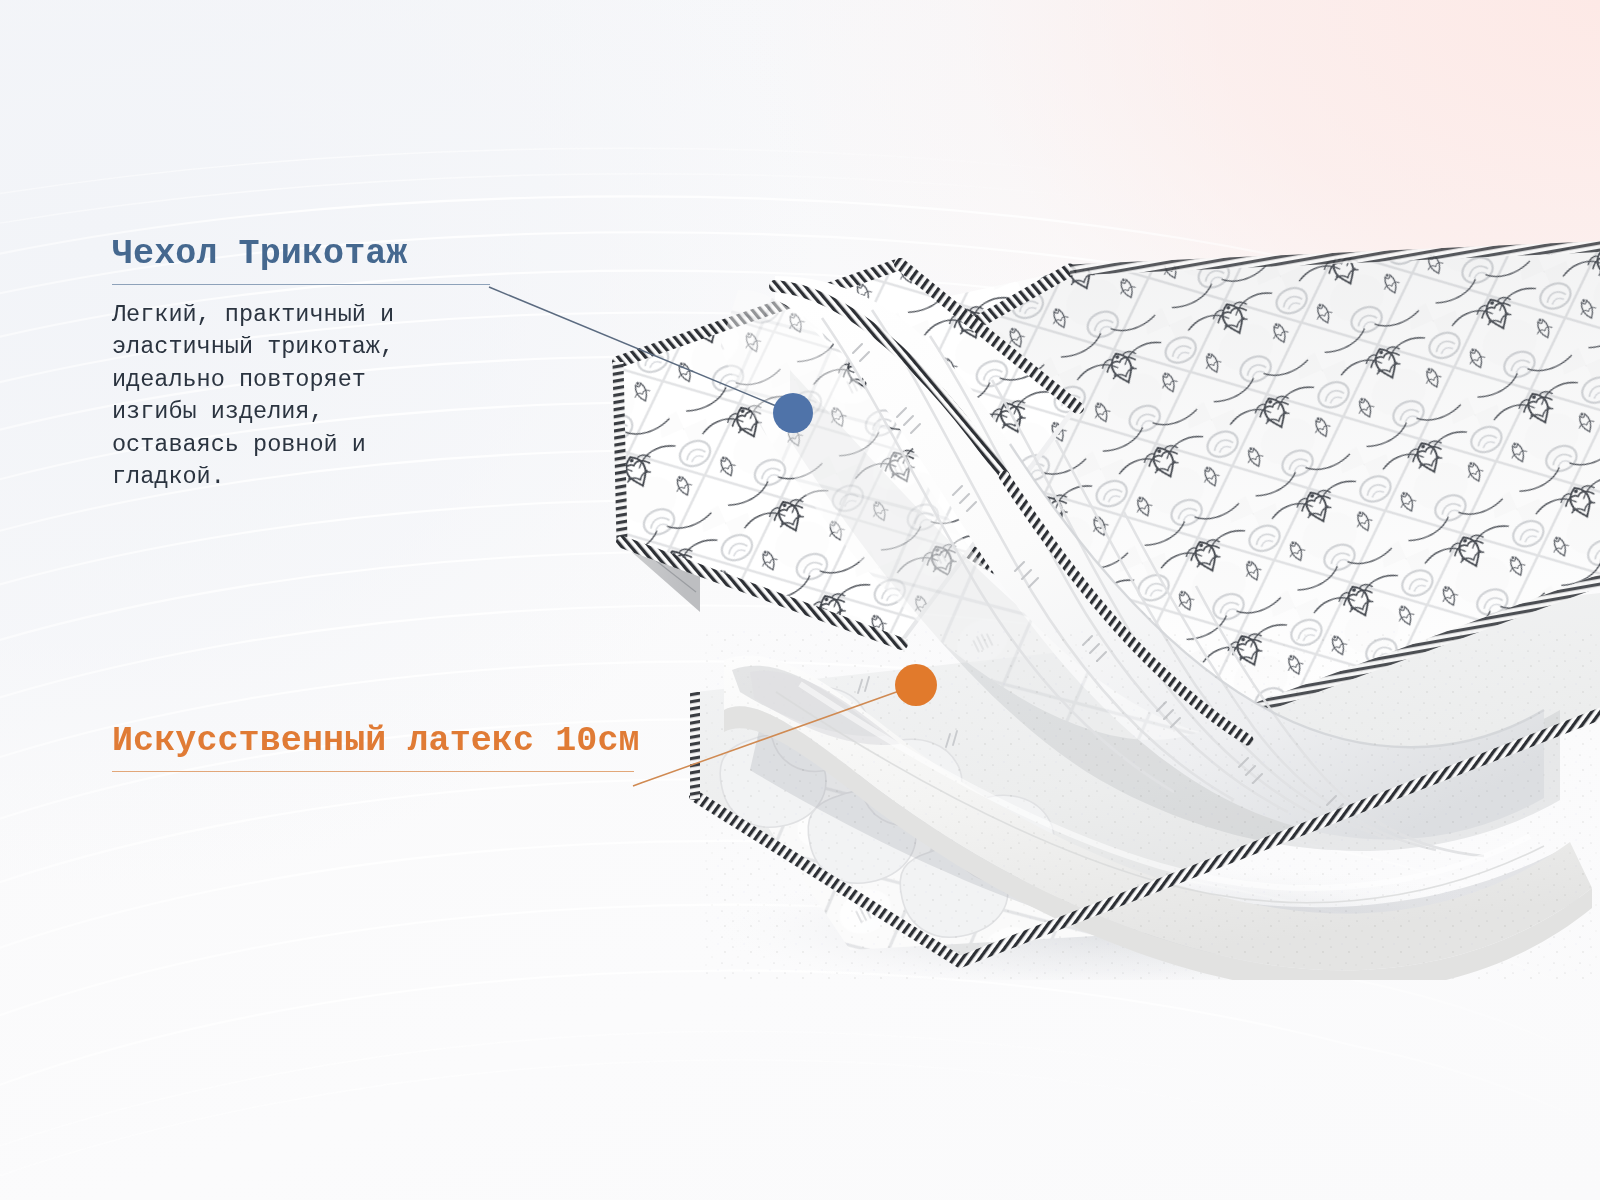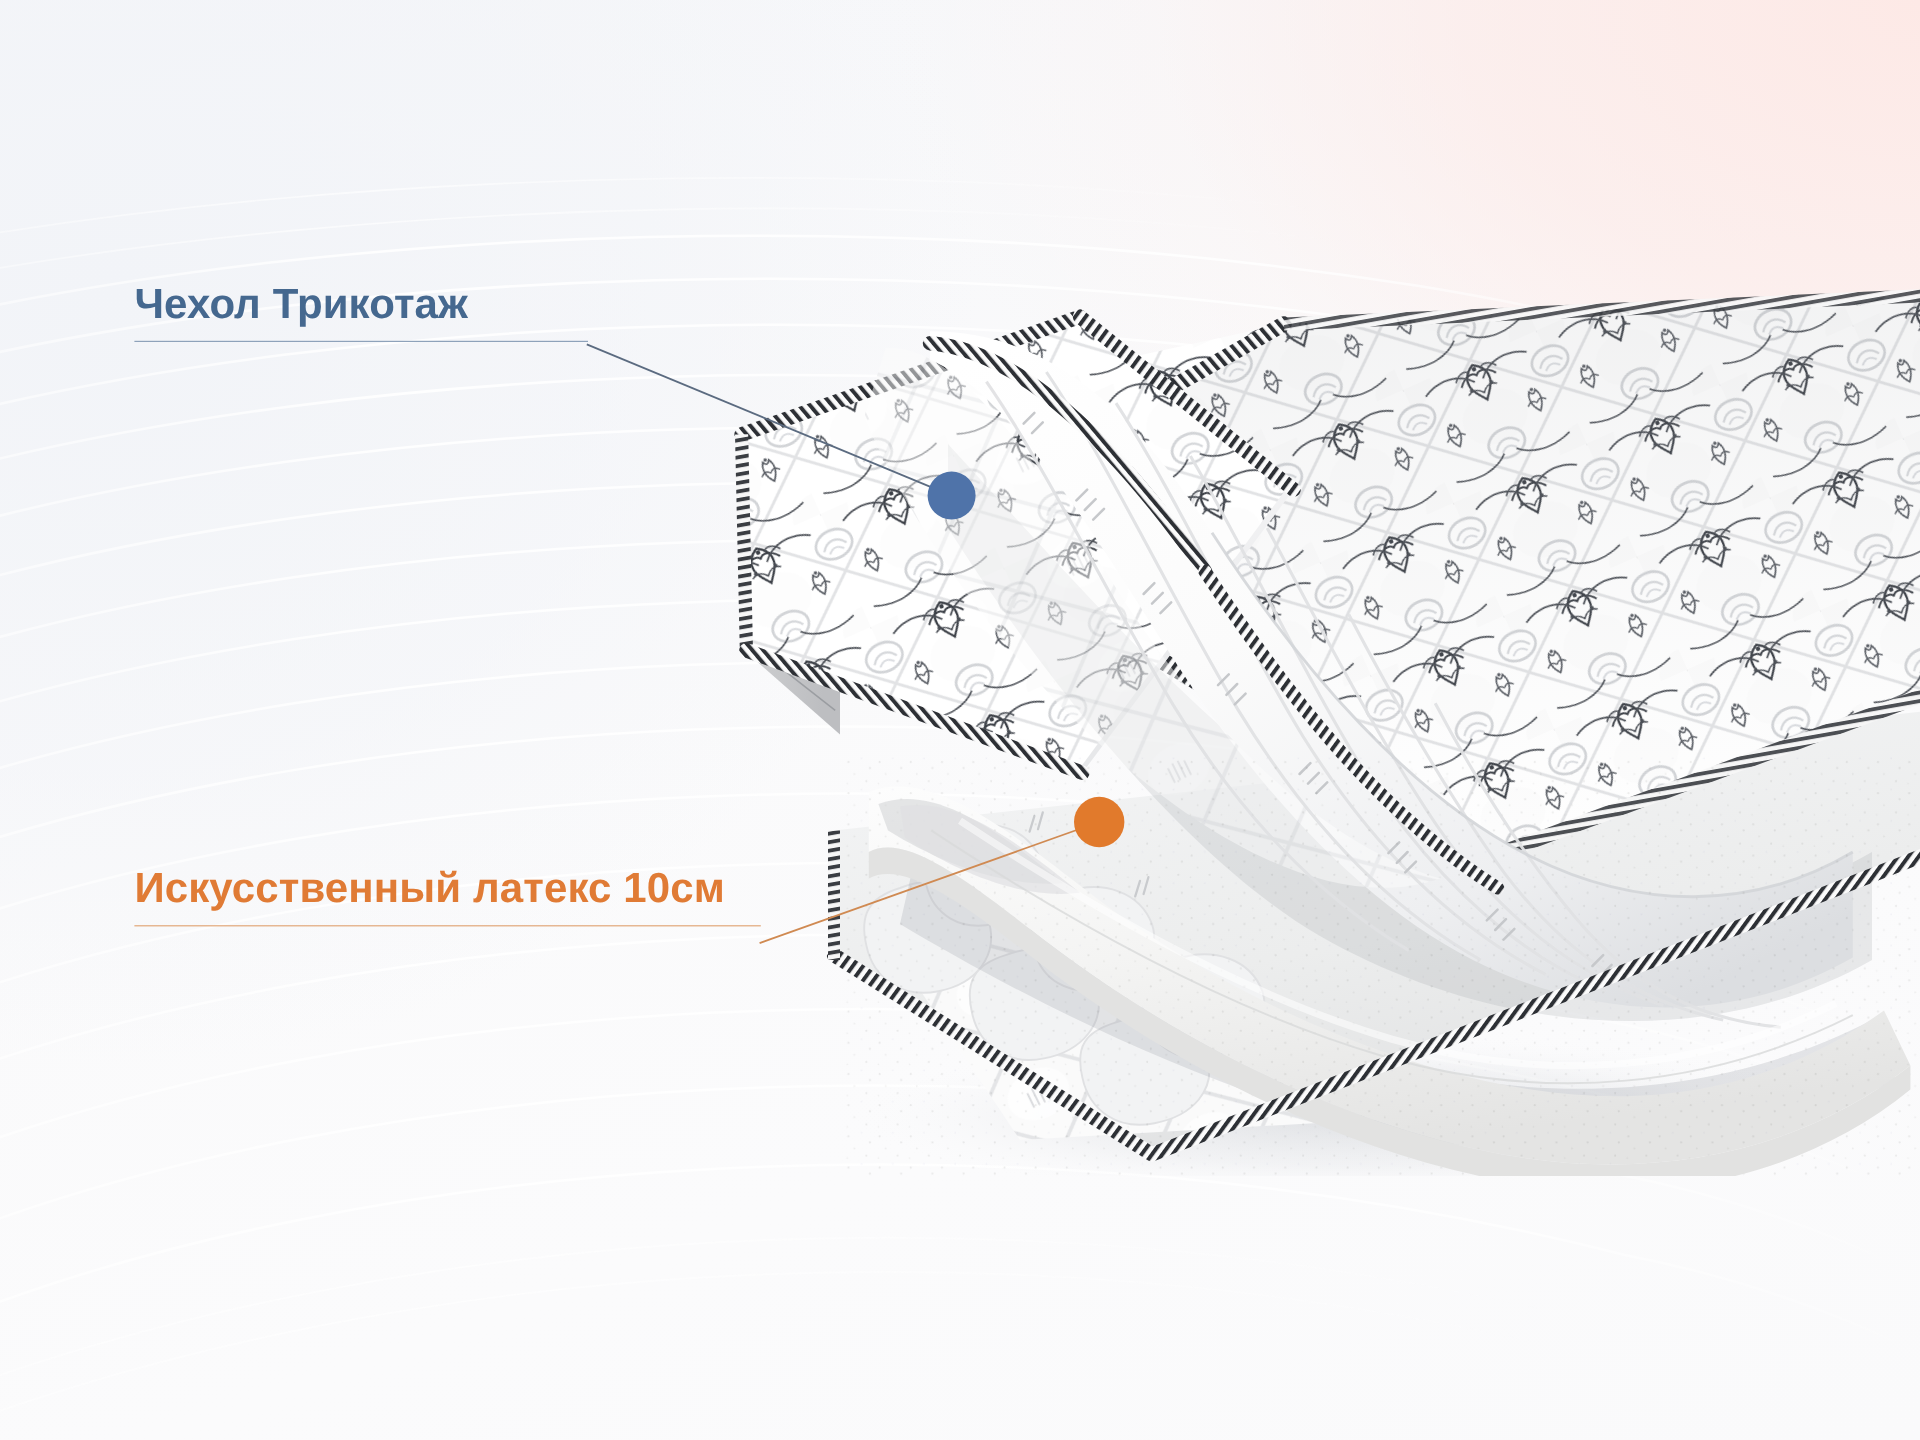--- a/index.html
+++ b/index.html
@@ -5,21 +5,21 @@
   html, body {
     margin: 0;
     padding: 0;
     background: #ffffff;
   }
   #stage {
     position: relative;
     width: 1600px;
     height: 1200px;
     overflow: hidden;
-    font-family: Liberation Sans, sans-serif;
+    font-family: Liberation Mono, monospace;
     background:
       radial-gradient(ellipse 1100px 760px at 100% 0%, #fde9e6 0%, rgba(253,233,230,0.65) 34%, rgba(253,240,238,0.25) 58%, rgba(255,255,255,0) 78%),
       radial-gradient(ellipse 1000px 900px at 6% 20%, #f2f4f8 0%, rgba(242,244,248,0.55) 42%, rgba(250,251,252,0) 72%),
       linear-gradient(160deg, #f5f6f9 0%, #fafafb 42%, #fbfbfc 70%, #fafafb 100%);
   }
 
   
   #bg-swoosh {
     position: absolute;
     inset: 0;
@@ -424,20 +424,21 @@
 
     <path d="M633,786 L641,783 L916,685" stroke="#d08a52" stroke-width="1.5" fill="none"></path>
   </svg>
 
   <div class="dot" id="dot-cover"></div>
   <div class="dot" id="dot-latex"></div>
 
   <div class="callout" id="callout-cover">
     <h2 class="title">Чехол Трикотаж</h2>
     <div class="rule"></div>
+    <p class="body">Легкий, практичный и эластичный трикотаж, идеально повторяет изгибы изделия, оставаясь ровной и гладкой.</p>
   </div>
 
   <div class="callout" id="callout-latex">
     <h2 class="title">Искусственный латекс 10см</h2>
     <div class="rule"></div>
   </div>
 
 </div>
 
 </body></html>

